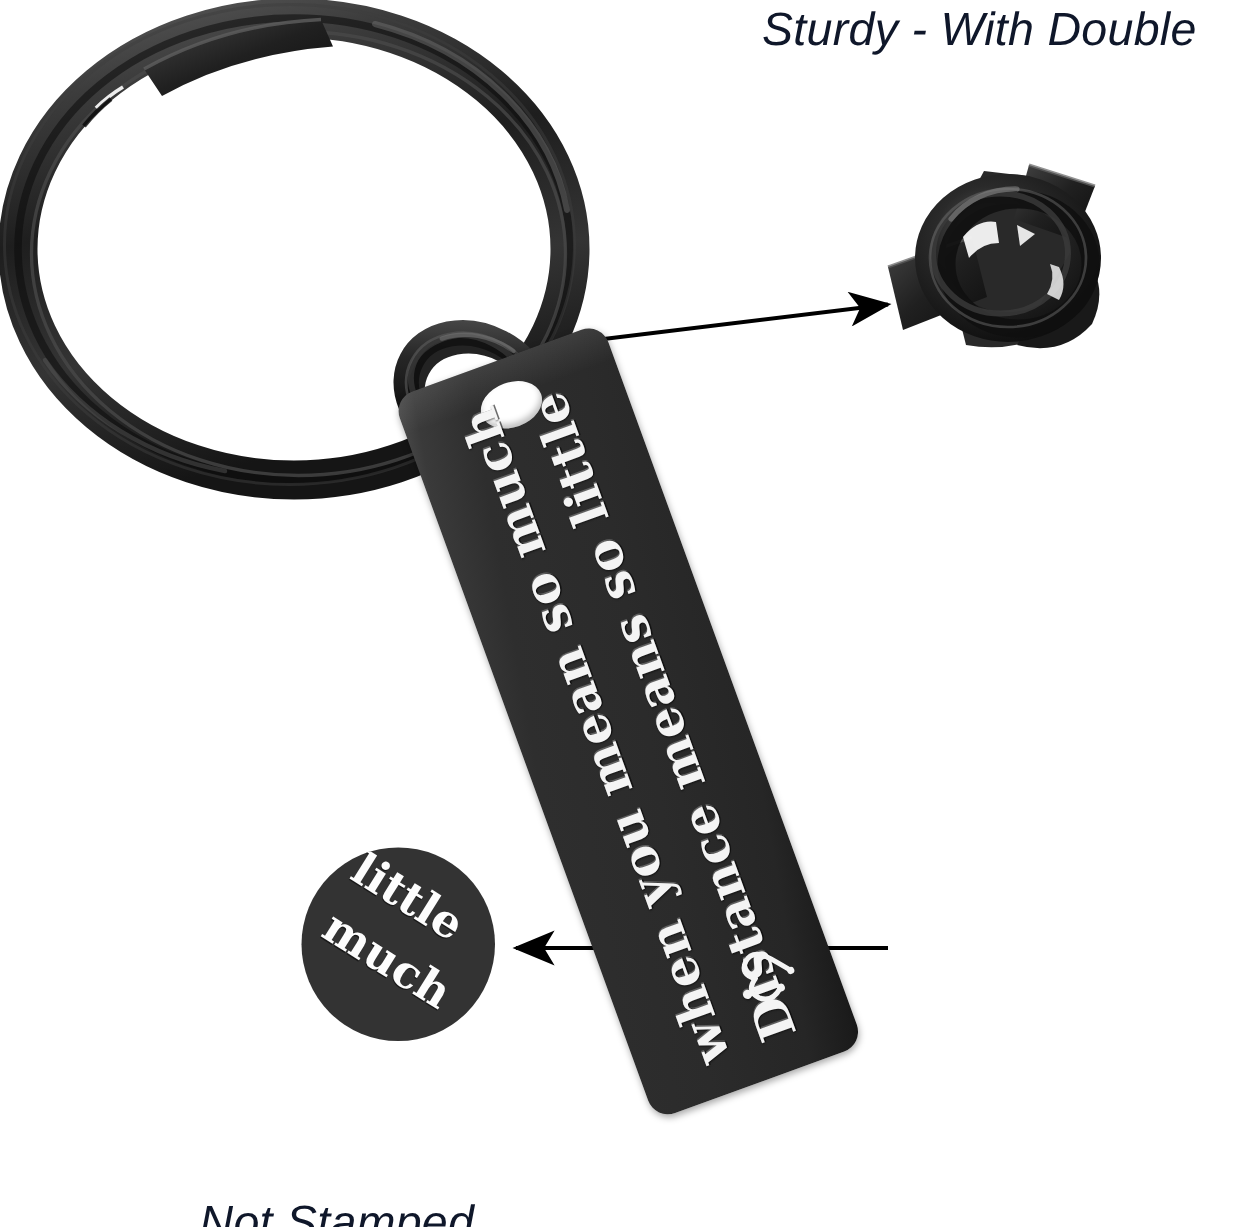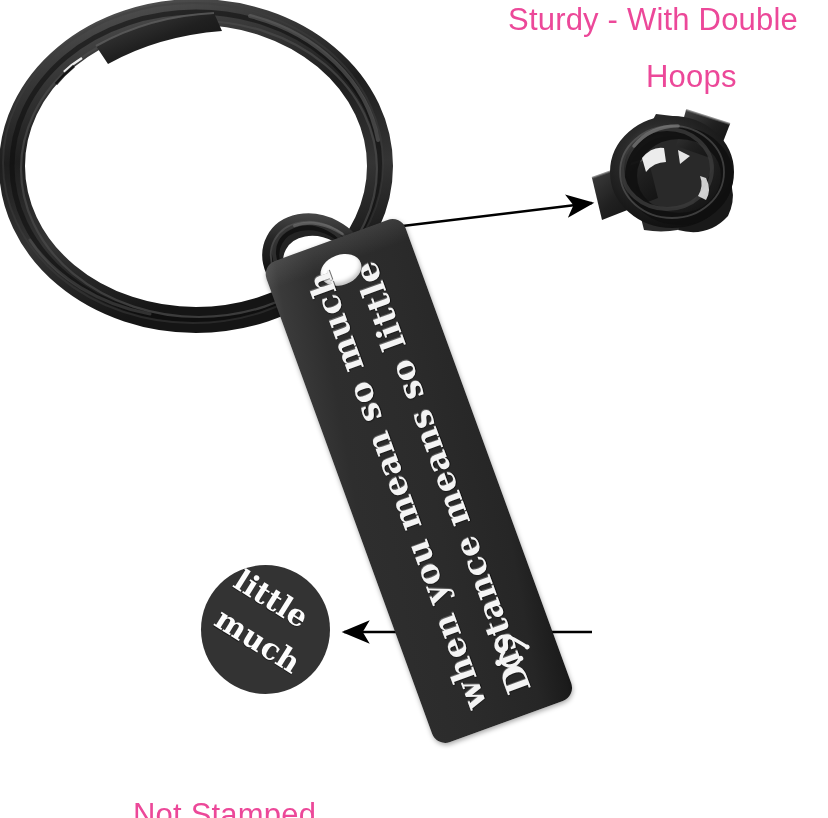--- a/index.html
+++ b/index.html
@@ -15,25 +15,26 @@
     position: relative;
     width: 828px;
     height: 818px;
     background: #ffffff;
     overflow: hidden;
   }
 
   
   .caption {
     position: absolute;
-    color: #ec4899;
+    color: #0f172a;
     font-family: "Liberation Sans", sans-serif;
     font-weight: 400;
     white-space: nowrap;
     letter-spacing: 0.2px;
+    font-style: italic;
   }
   #cap-sturdy-l1 {
     left: 508px; top: 0px;
     font-size: 31px;
     line-height: 40px;
   }
   #cap-sturdy-l2 {
     left: 646px; top: 57px;
     font-size: 31px;
     line-height: 40px;
@@ -267,16 +268,15 @@
       </svg>
     </div>
   </div>
 
   <div id="circle-callout">
     <span class="circle-word" id="circle-word-1">little</span>
     <span class="circle-word" id="circle-word-2">much</span>
   </div>
 
   <div class="caption" id="cap-sturdy-l1">Sturdy - With Double</div>
-  <div class="caption" id="cap-sturdy-l2">Hoops</div>
   <div class="caption" id="cap-engraved-l2">Not Stamped</div>
 
 </div>
 
 </body></html>

